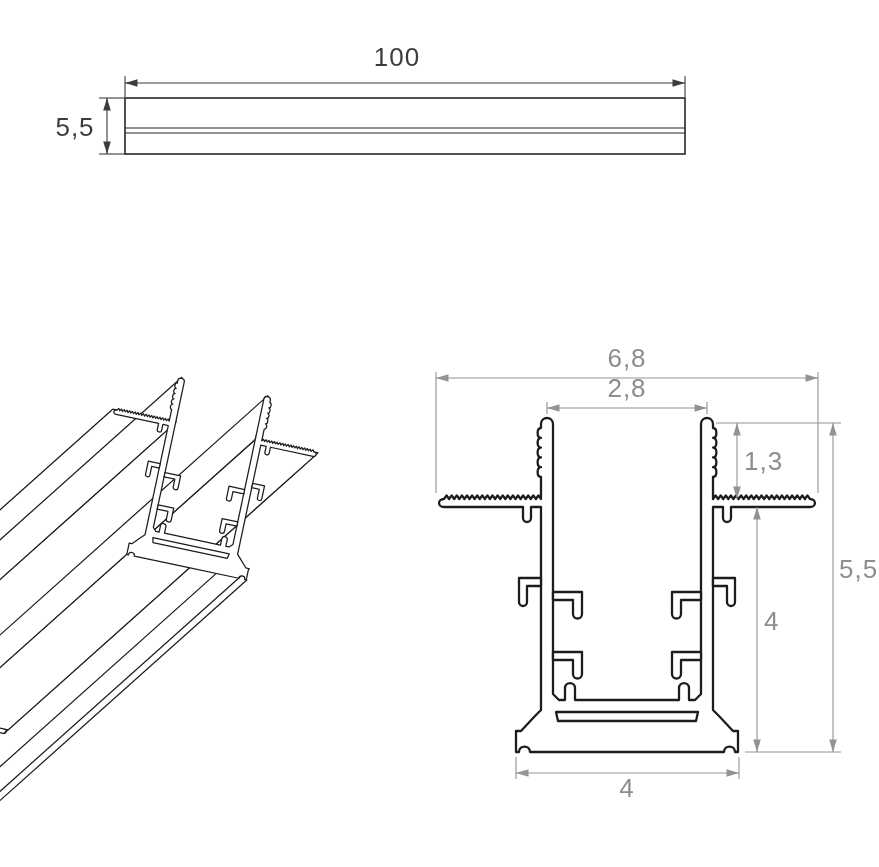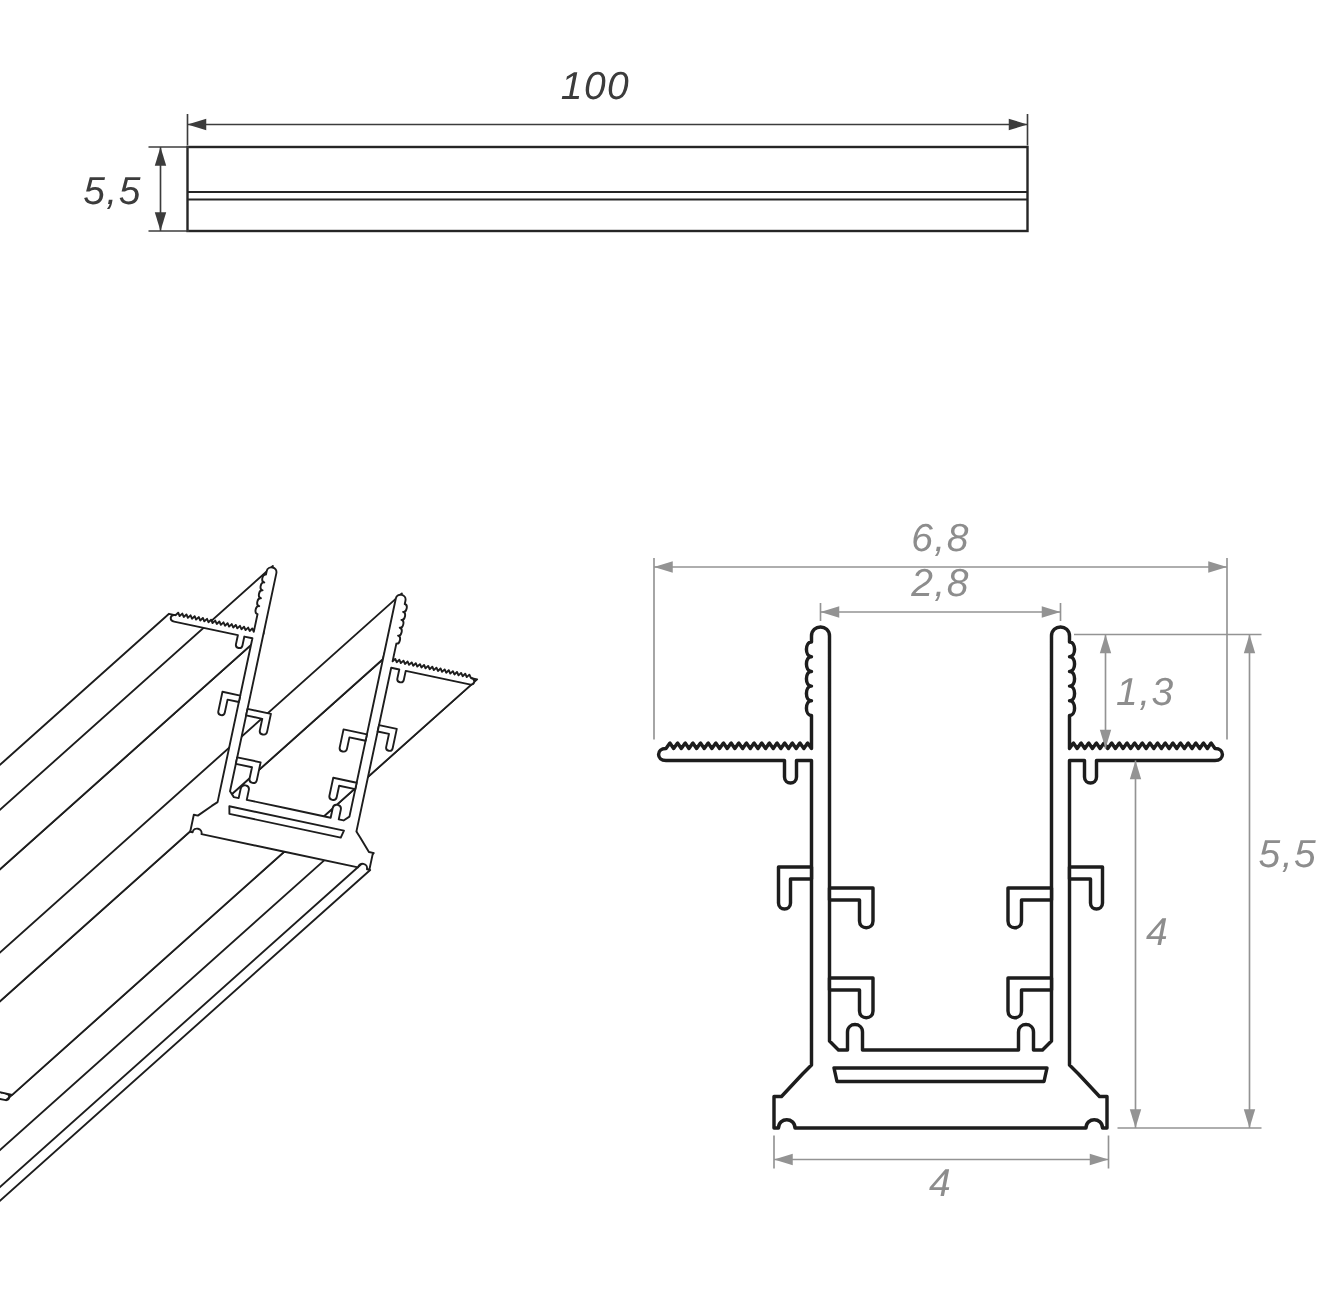--- a/index.html
+++ b/index.html
@@ -1,19 +1,19 @@
 <!DOCTYPE html>
 <html style="--bg: #ffffff; --pl: #1d1d1d; --dimd: #3c3c3c; --dimg: #939393; --txd: #3c3c3c; --txg: #8d8d8d;"><head>
 <meta charset="utf-8">
 <style>
   :root{
     --pl:#1d1d1d; --dimd:#3c3c3c; --dimg:#939393; --txd:#3c3c3c; --txg:#8d8d8d; --bg:#ffffff;
   }
   html,body{margin:0;padding:0;background:var(--bg);}
-  .canvas{width:878px;height:867px;position:relative;background:var(--bg);overflow:hidden;font-style:italic;}
+  .canvas{width:878px;height:867px;position:relative;background:var(--bg);overflow:hidden;}
   svg{display:block;}
   text{font-family:"Liberation Sans", sans-serif; letter-spacing:1px;}
   .prof{fill:#ffffff;stroke:var(--pl);stroke-width:2.3;stroke-linejoin:round;stroke-linecap:round;}
   .bodyln{fill:#ffffff;stroke:#262626;stroke-width:1.6;stroke-linejoin:miter;}
   .thinln{fill:none;stroke:#262626;stroke-width:1.2;}
   .dimd{stroke:var(--dimd);stroke-width:1.1;fill:none;}
   .dimg{stroke:var(--dimg);stroke-width:1.1;fill:none;}
   .txd{fill:var(--txd);font-size:26px;}
   .txg{fill:var(--txg);font-size:26px;}
   .arrd{fill:var(--dimd);}

